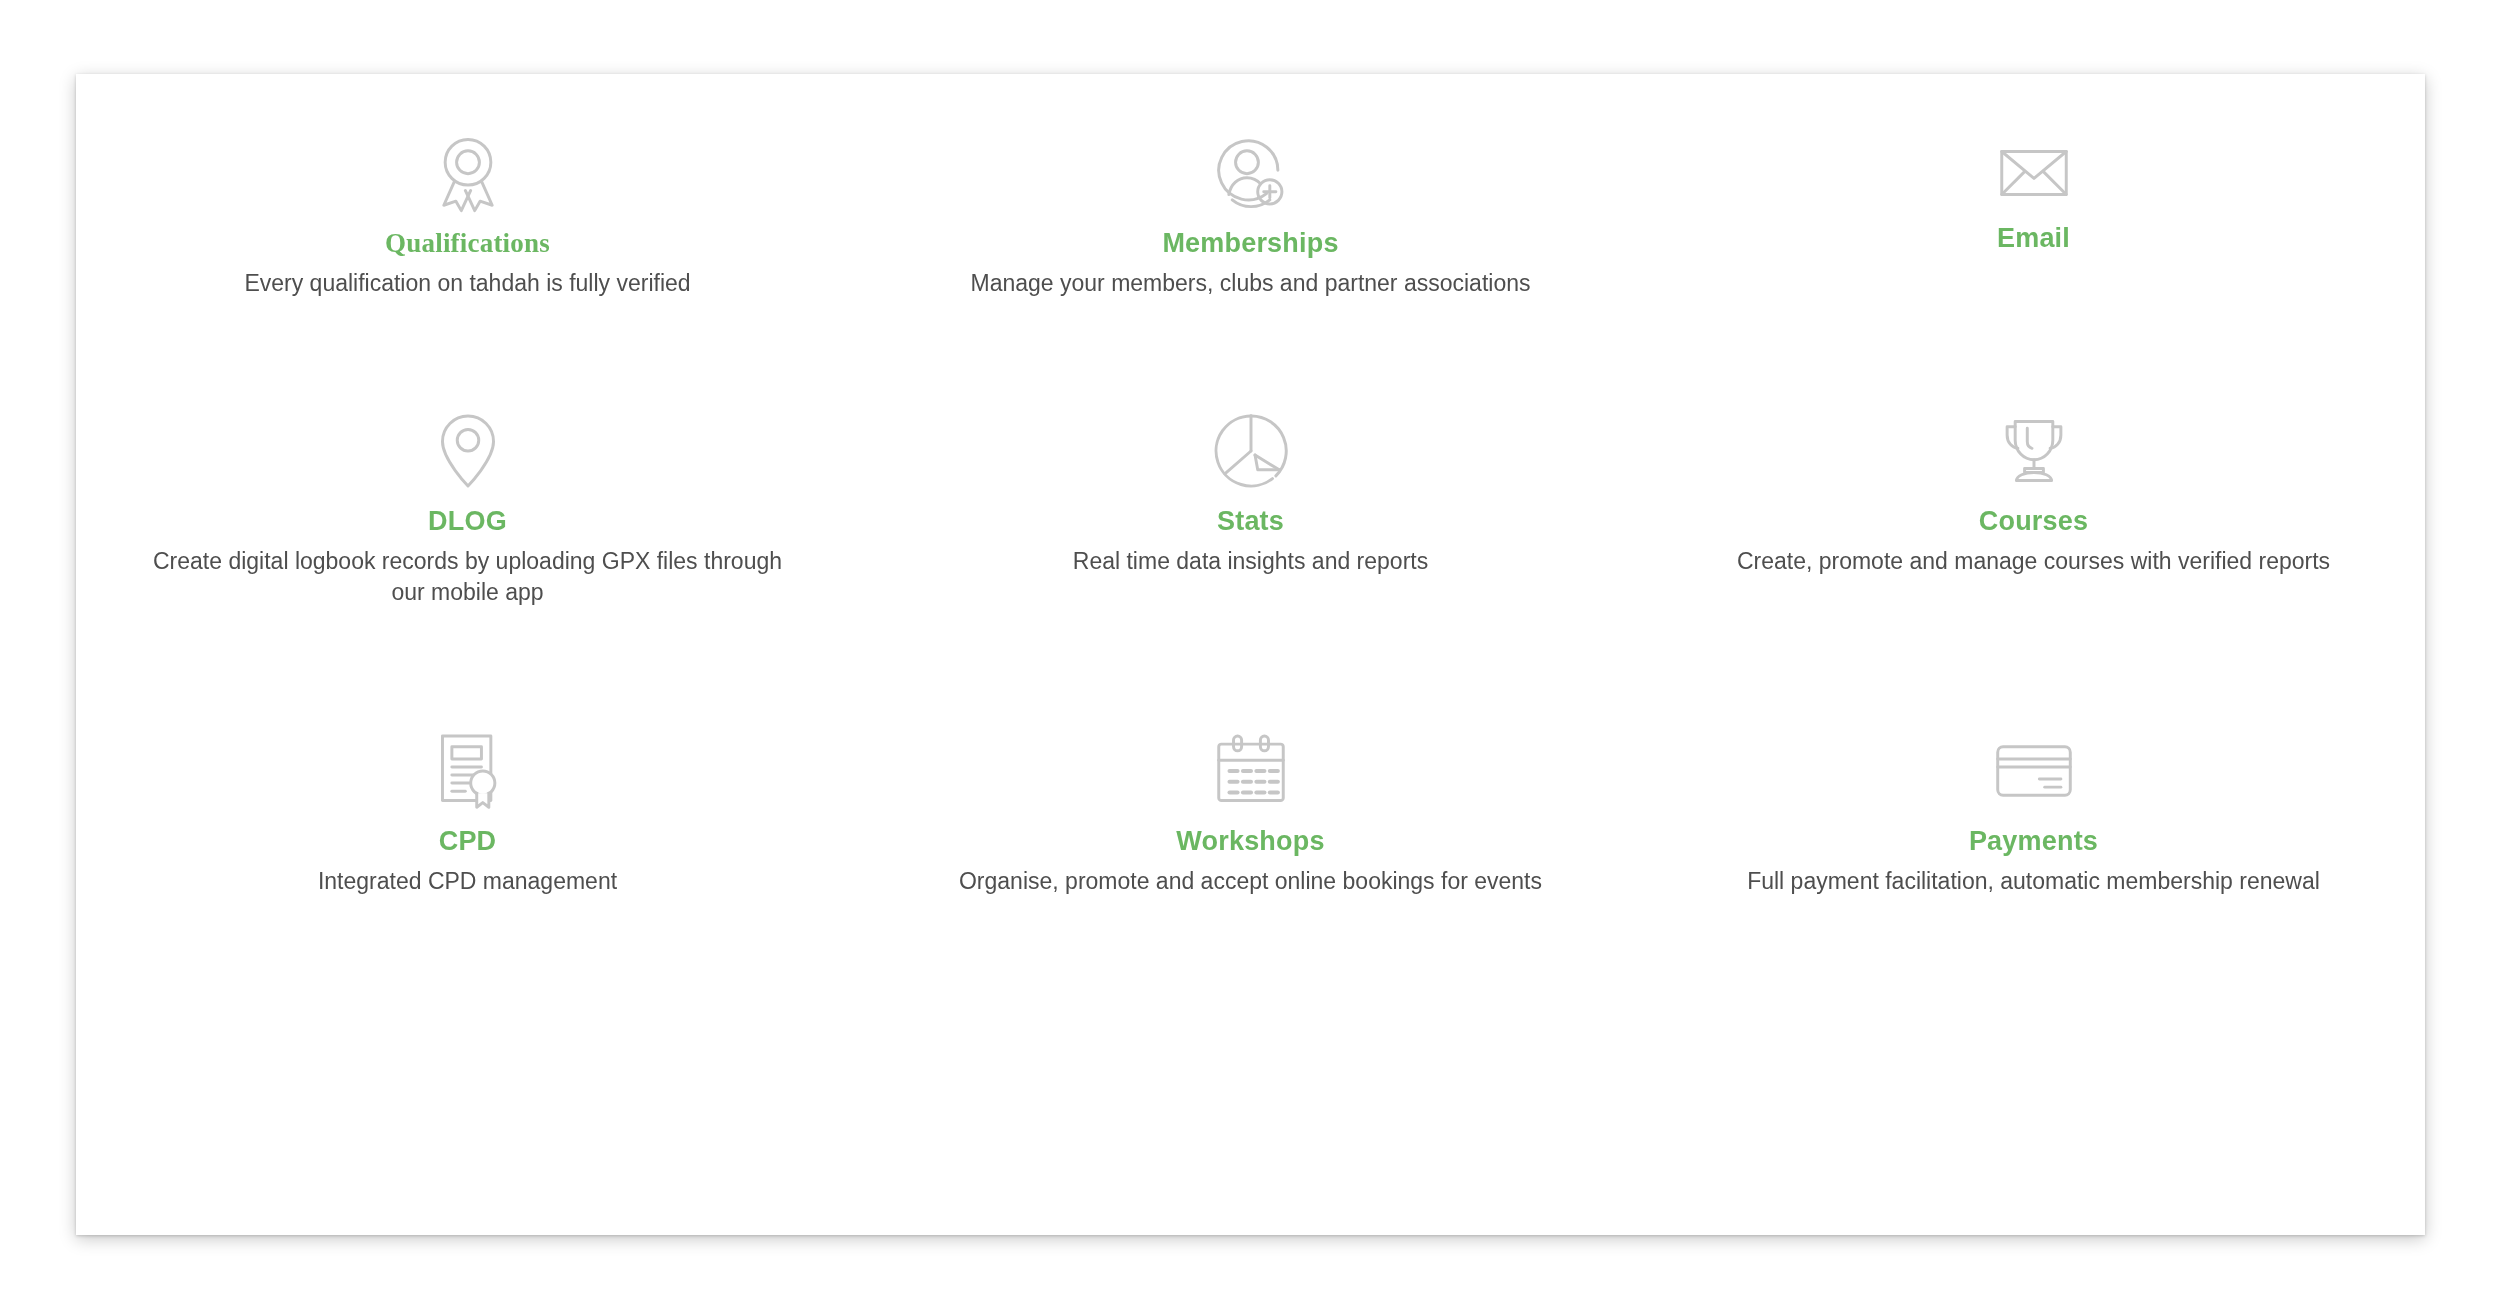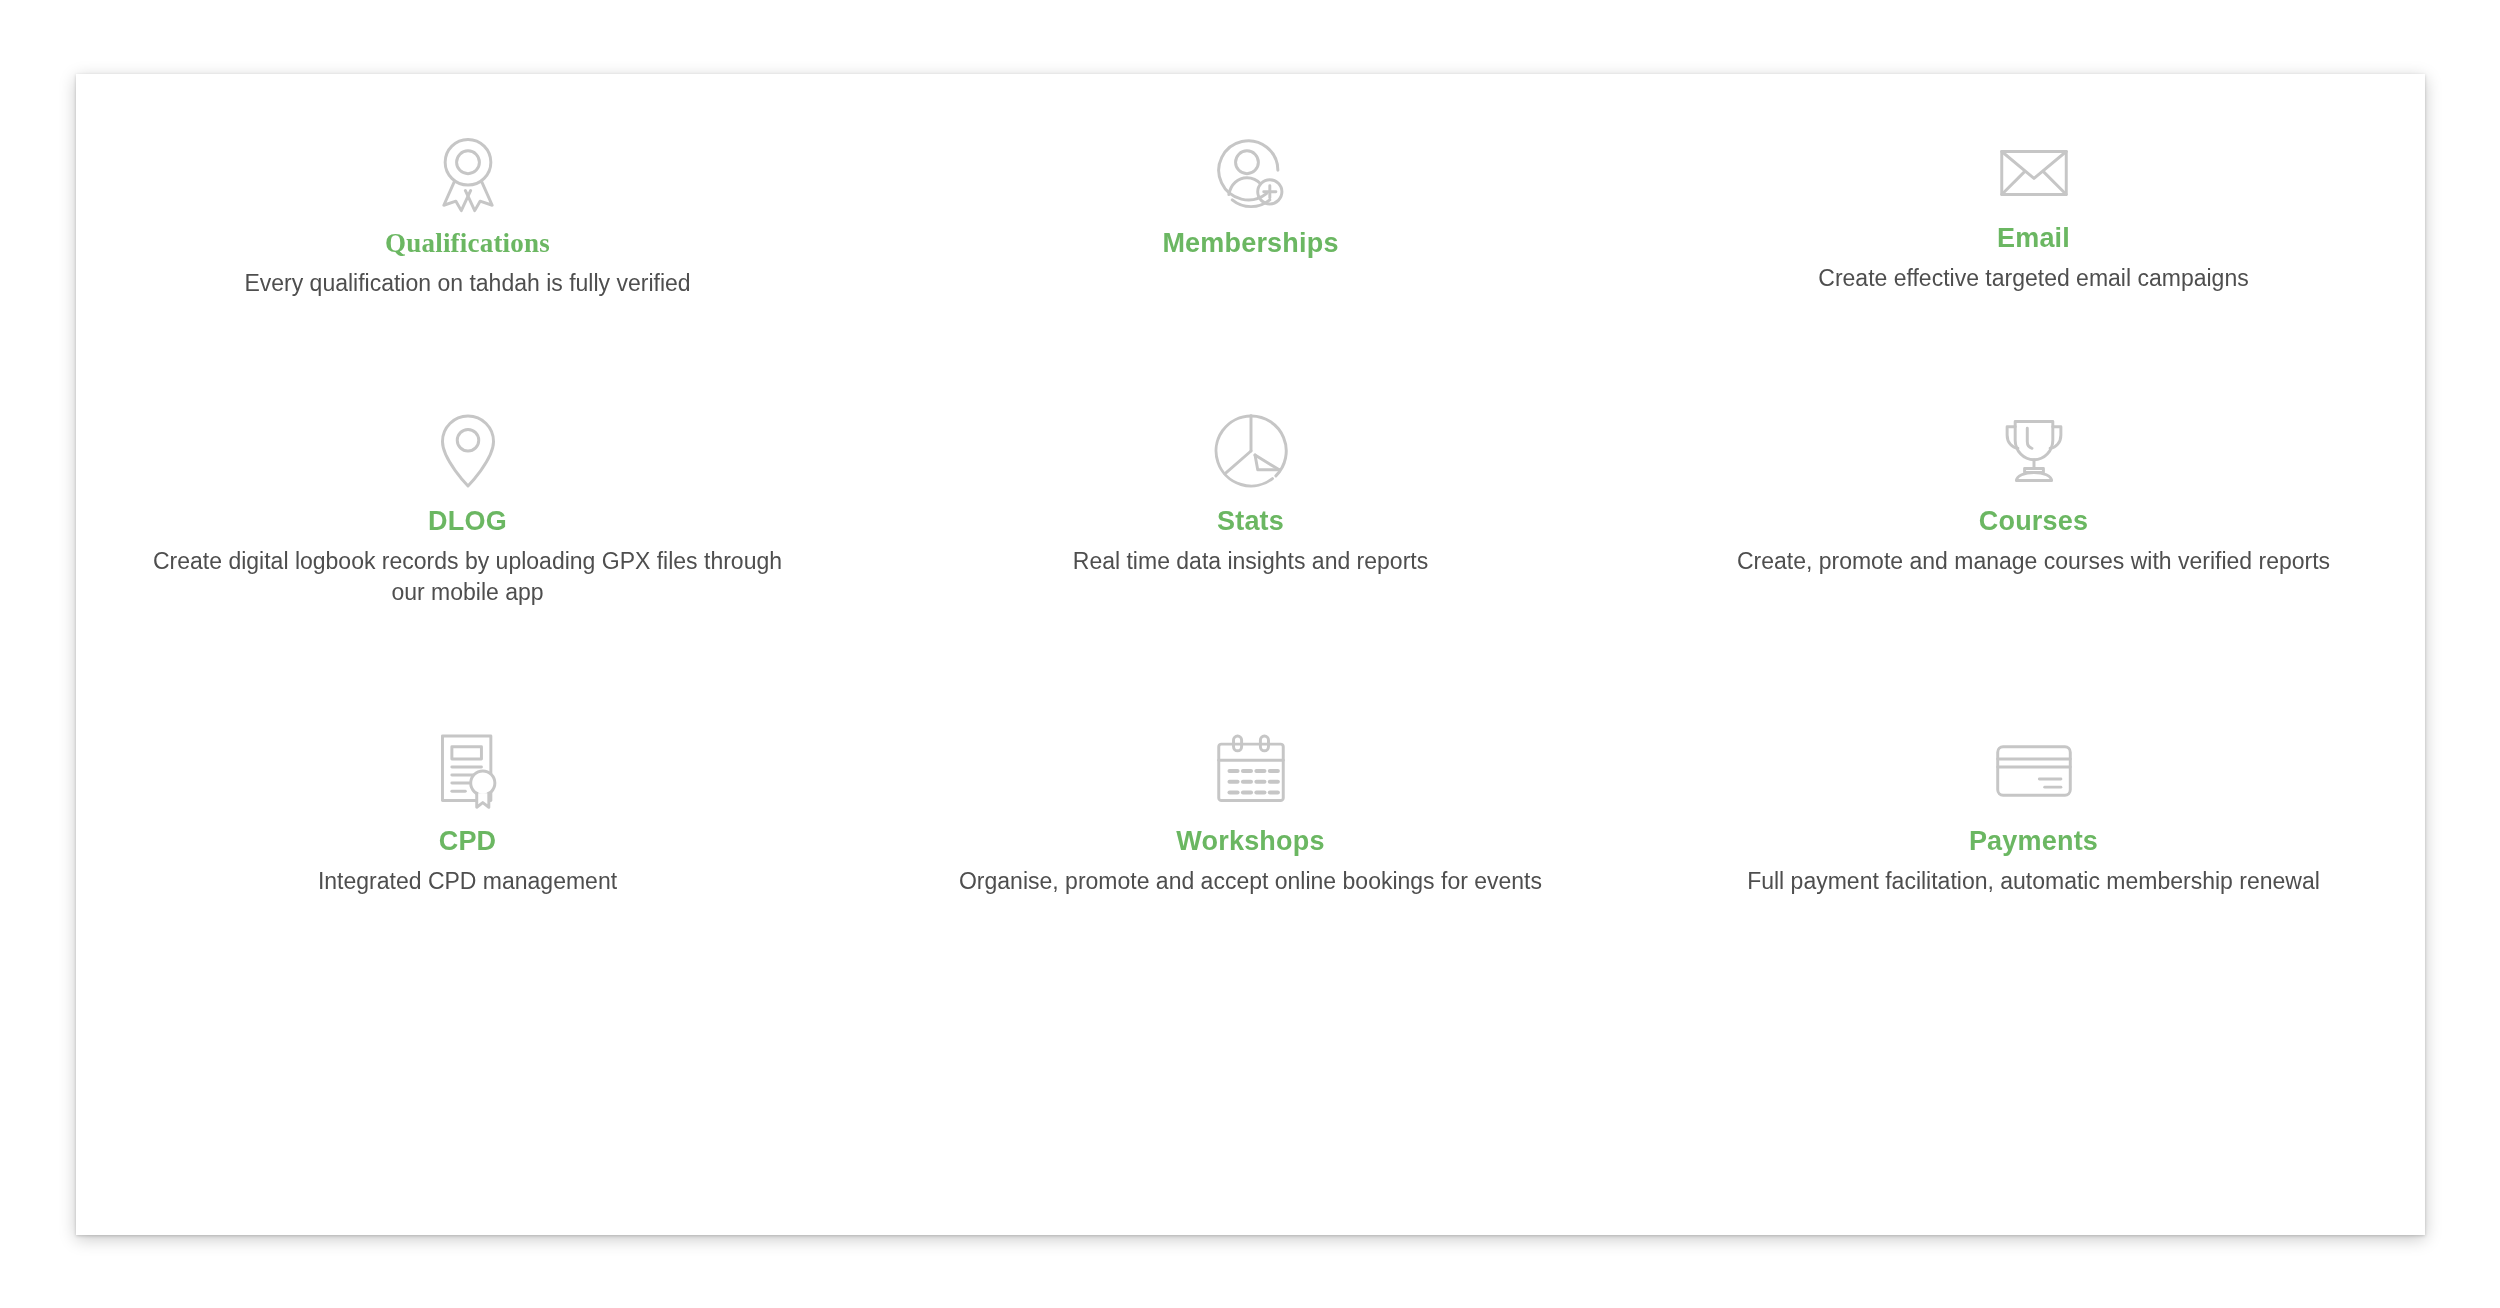--- a/index.html
+++ b/index.html
@@ -122,33 +122,33 @@
             <path d="M52 30a22 22 0 1 0-8.5 17.4"></path>
             <path d="M46 52a22 22 0 0 1-28 0"></path>
             <circle cx="29" cy="24" r="8.5"></circle>
             <path d="M15.5 48c1.5-8 7-12.5 13.5-12.5 4 0 7.6 1.7 10.2 4.6"></path>
             <circle cx="46" cy="46" r="9"></circle>
             <line x1="46" y1="41.5" x2="46" y2="50.5"></line>
             <line x1="41.5" y1="46" x2="50.5" y2="46"></line>
           </svg>
         </span>
         <div class="feature-title" style="color: rgb(107, 183, 98);">Memberships</div>
+        <div class="feature-desc" style="color: rgb(78, 78, 78);">Manage your members, clubs and partner associations</div>
       </div>
 
       <div class="feature row-1">
         <span class="feature-icon" style="color: rgb(198, 198, 198);">
           <svg viewBox="0 0 64 64" fill="none" stroke="currentColor" stroke-width="2.2" stroke-linecap="round" stroke-linejoin="round">
             <rect x="8" y="16" width="48" height="32"></rect>
             <path d="M8 16 L32 36 L56 16"></path>
             <path d="M8 48 L25 31"></path>
             <path d="M56 48 L39 31"></path>
           </svg>
         </span>
         <div class="feature-title" style="color: rgb(107, 183, 98); margin-top: 7px;">Email</div>
-        <div class="feature-desc" style="color: rgb(78, 78, 78);">Create effective targeted email campaigns</div>
       </div>
 
       <div class="feature row-2">
         <span class="feature-icon" style="color: rgb(198, 198, 198);">
           <svg viewBox="0 0 64 64" fill="none" stroke="currentColor" stroke-width="2.2" stroke-linecap="round" stroke-linejoin="round">
             <path d="M32 6c-10.5 0-19 8.5-19 19 0 13.5 19 33 19 33s19-19.5 19-33c0-10.5-8.5-19-19-19z"></path>
             <circle cx="32" cy="24" r="8"></circle>
           </svg>
         </span>
         <div class="feature-title" style="color: rgb(107, 183, 98);">DLOG</div>

